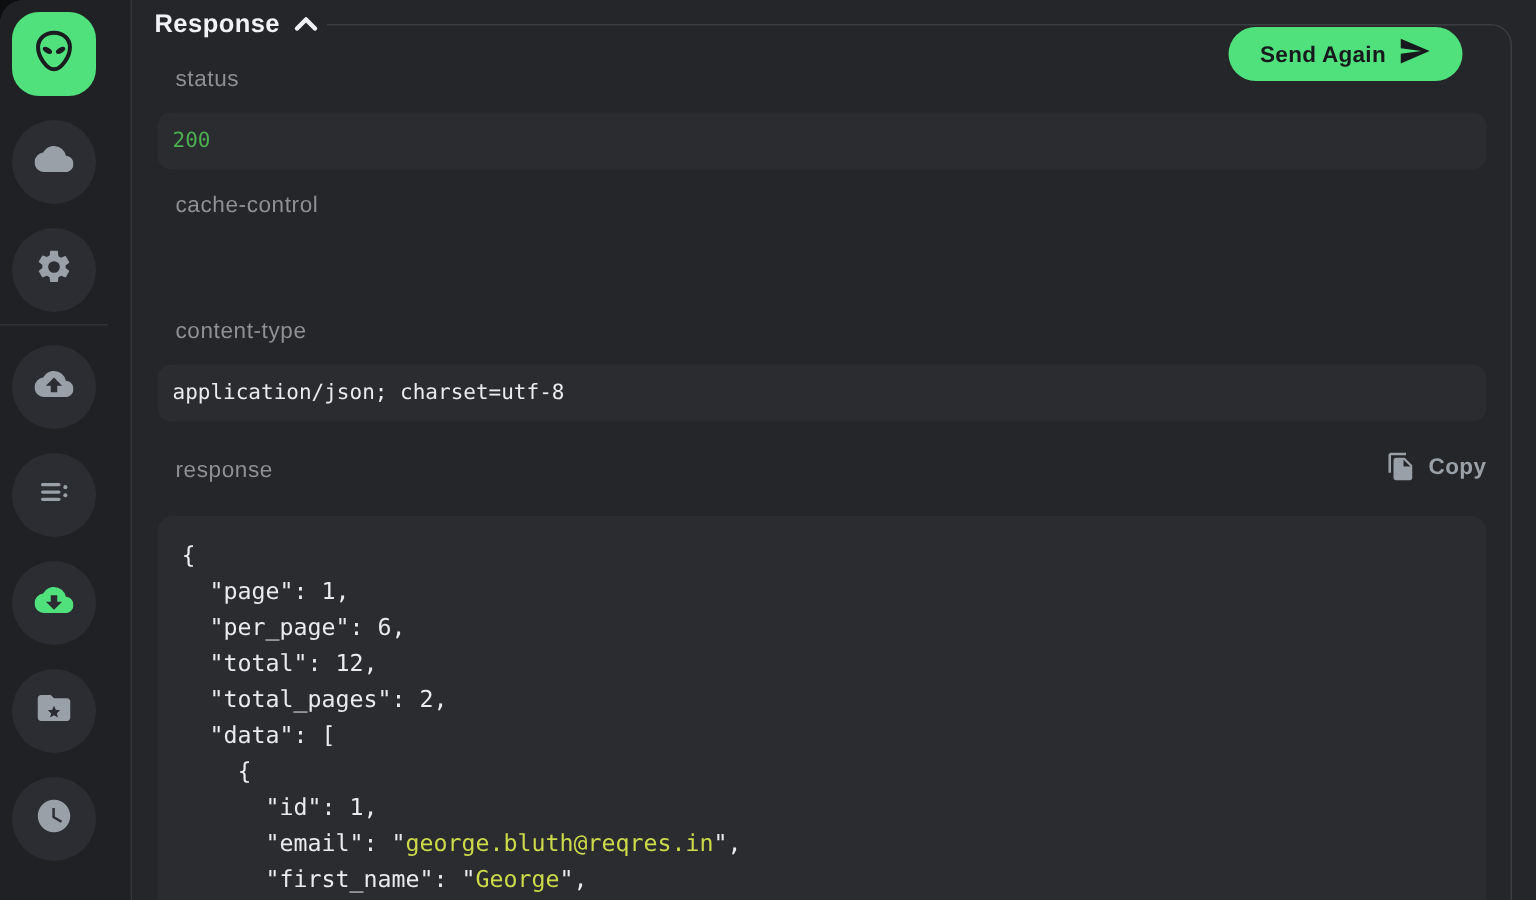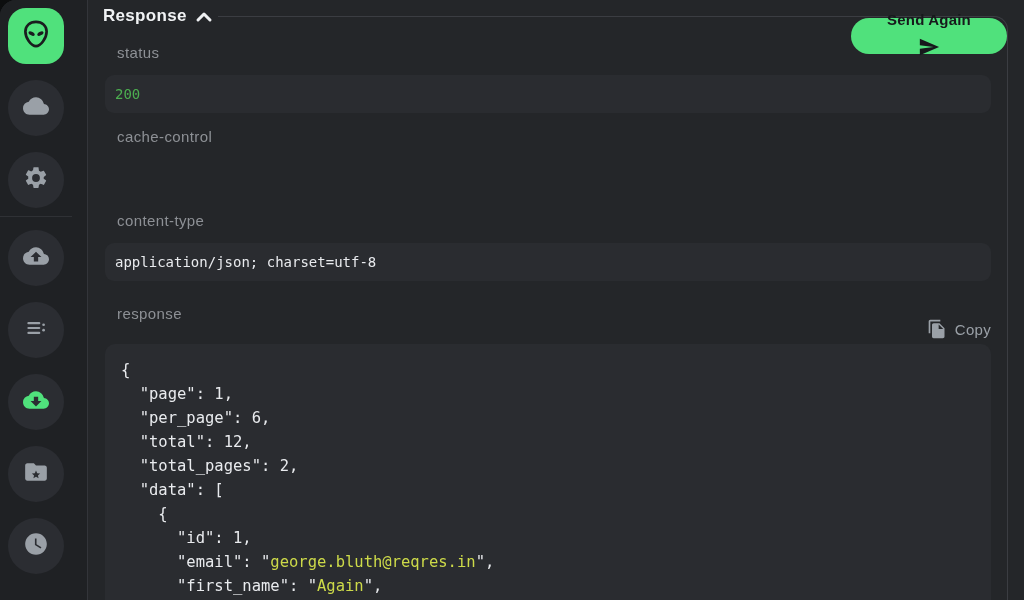--- a/index.html
+++ b/index.html
@@ -35,36 +35,36 @@
   .side-divider{position:absolute;left:0;top:216px;width:72px;height:1px;background:#2f3135;}
 
   
   .main{position:absolute;left:89px;top:0;right:0;height:600px;}
   .panel-border{position:absolute;left:129px;top:16px;width:790px;height:584px;
     border-top:1px solid var(--line);border-right:1px solid var(--line);
     border-top-right-radius:14px;z-index:1;}
   .title{position:absolute;left:14px;top:6px;font-size:17px;font-weight:bold;
     color:#f0f2f4;letter-spacing:.3px;z-index:2;}
   .chevron{position:absolute;left:106px;top:9px;width:18px;height:14px;z-index:2;cursor:pointer;}
-  .send-btn{position:absolute;left:762px;top:18px;width:156px;height:36px;border-radius:18px;
+  .send-btn{position:absolute;left:730px;top:18px;width:156px;height:36px;border-radius:18px;
     background:var(--accent);border:none;display:flex;align-items:center;justify-content:center;
     gap:8px;font-family:"Liberation Sans",sans-serif;font-size:15px;font-weight:bold;
-    color:var(--btn-text);cursor:pointer;z-index:3;letter-spacing:.2px;flex-direction:column;}
+    color:var(--btn-text);cursor:pointer;z-index:3;letter-spacing:.2px;}
   .send-btn svg{width:22px;height:22px;}
 
   .field-label{position:absolute;left:16px;font-size:15px;color:var(--label-gray);
     letter-spacing:.4px;z-index:2;margin-left:12px;}
   .field-box{position:absolute;left:16px;width:886px;height:38px;border-radius:9px;
     background:var(--bg-box);display:flex;align-items:center;padding-left:10px;
     font-family:"DejaVu Sans Mono",monospace;font-size:14px;color:var(--text-white);z-index:2;}
   .field-box.ok{color:var(--status-ok);}
 
   .copy-btn{position:absolute;top:301px;right:33px;display:flex;align-items:center;gap:8px;
     background:none;border:none;cursor:pointer;z-index:2;}
-  .copy-btn span{font-size:15px;font-weight:normal;color:var(--icon-gray);letter-spacing:.3px;margin-top:18px;}
+  .copy-btn span{font-size:15px;font-weight:bold;color:var(--icon-gray);letter-spacing:.3px;}
   .copy-btn svg{width:20px;height:20px;}
 
   .response-box{position:absolute;left:16px;top:344px;width:886px;height:280px;border-radius:10px;
     background:var(--bg-box);padding:14px 16px;overflow:hidden;z-index:2;}
   .code-line{font-family:"DejaVu Sans Mono",monospace;font-size:15.5px;line-height:24px;
     white-space:pre;color:var(--text-white);}
   .tok-w{color:var(--text-white);}
   .tok-y{color:var(--json-string);}
 </style>
 </head>
@@ -196,18 +196,18 @@
       <div class="response-box">
           <div class="code-line"><span class="tok-w">{</span></div>
           <div class="code-line"><span class="tok-w">  "page": 1,</span></div>
           <div class="code-line"><span class="tok-w">  "per_page": 6,</span></div>
           <div class="code-line"><span class="tok-w">  "total": 12,</span></div>
           <div class="code-line"><span class="tok-w">  "total_pages": 2,</span></div>
           <div class="code-line"><span class="tok-w">  "data": [</span></div>
           <div class="code-line"><span class="tok-w">    {</span></div>
           <div class="code-line"><span class="tok-w">      "id": 1,</span></div>
           <div class="code-line"><span class="tok-w">      "email": "</span><span class="tok-y">george.bluth@reqres.in</span><span class="tok-w">",</span></div>
-          <div class="code-line"><span class="tok-w">      "first_name": "</span><span class="tok-y">Again</span><span class="tok-w">",</span></div>
+          <div class="code-line"><span class="tok-w">      "first_name": "</span><span class="tok-y">George</span><span class="tok-w">",</span></div>
         </div>
     </main>
 
   </div>
 </div>
 
 </body></html>

